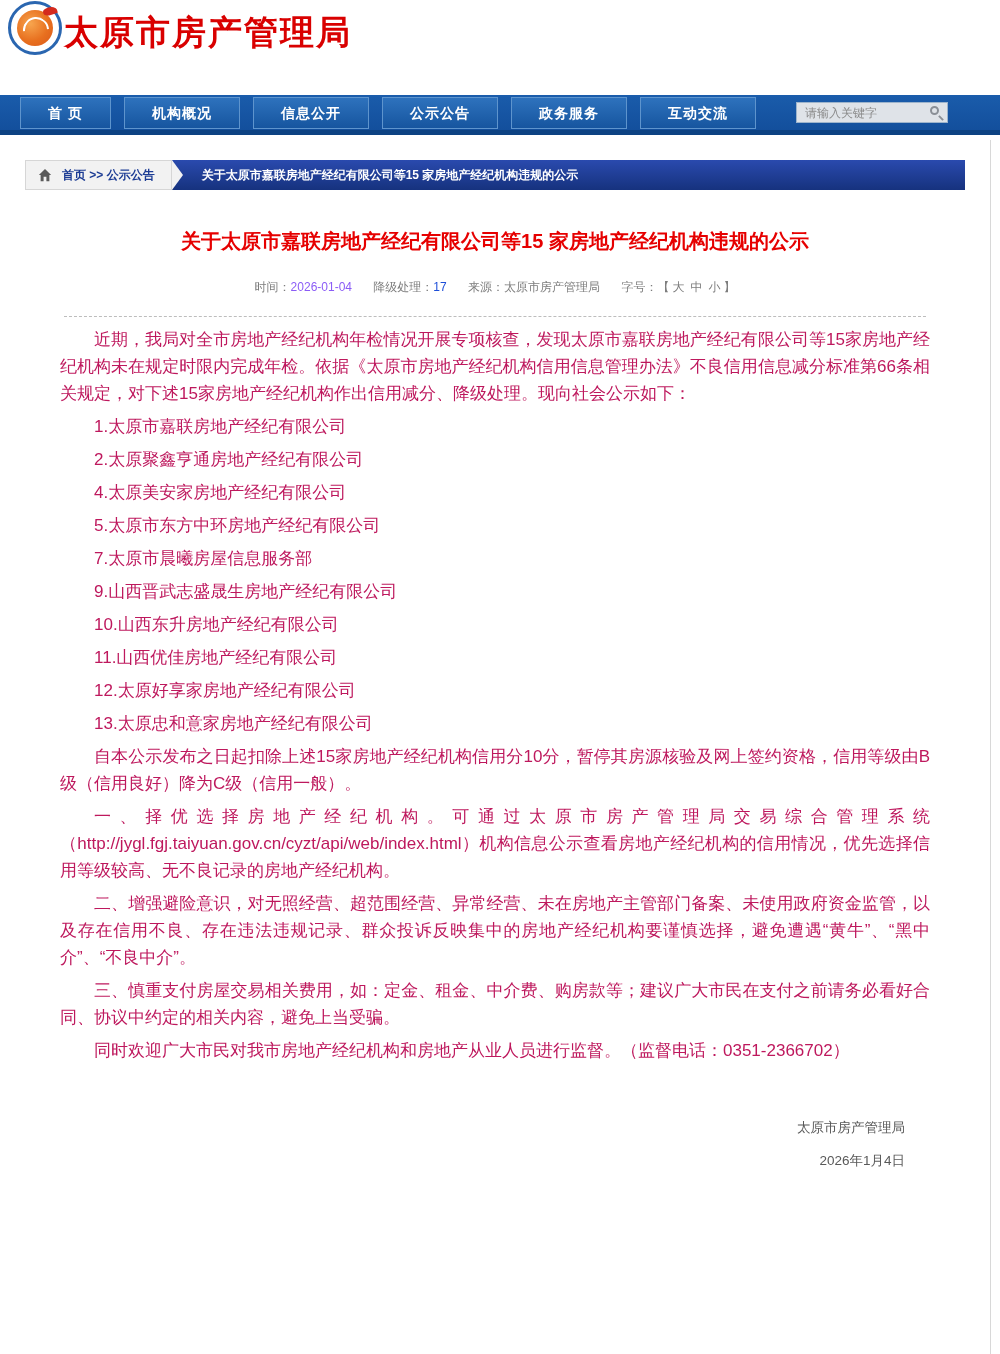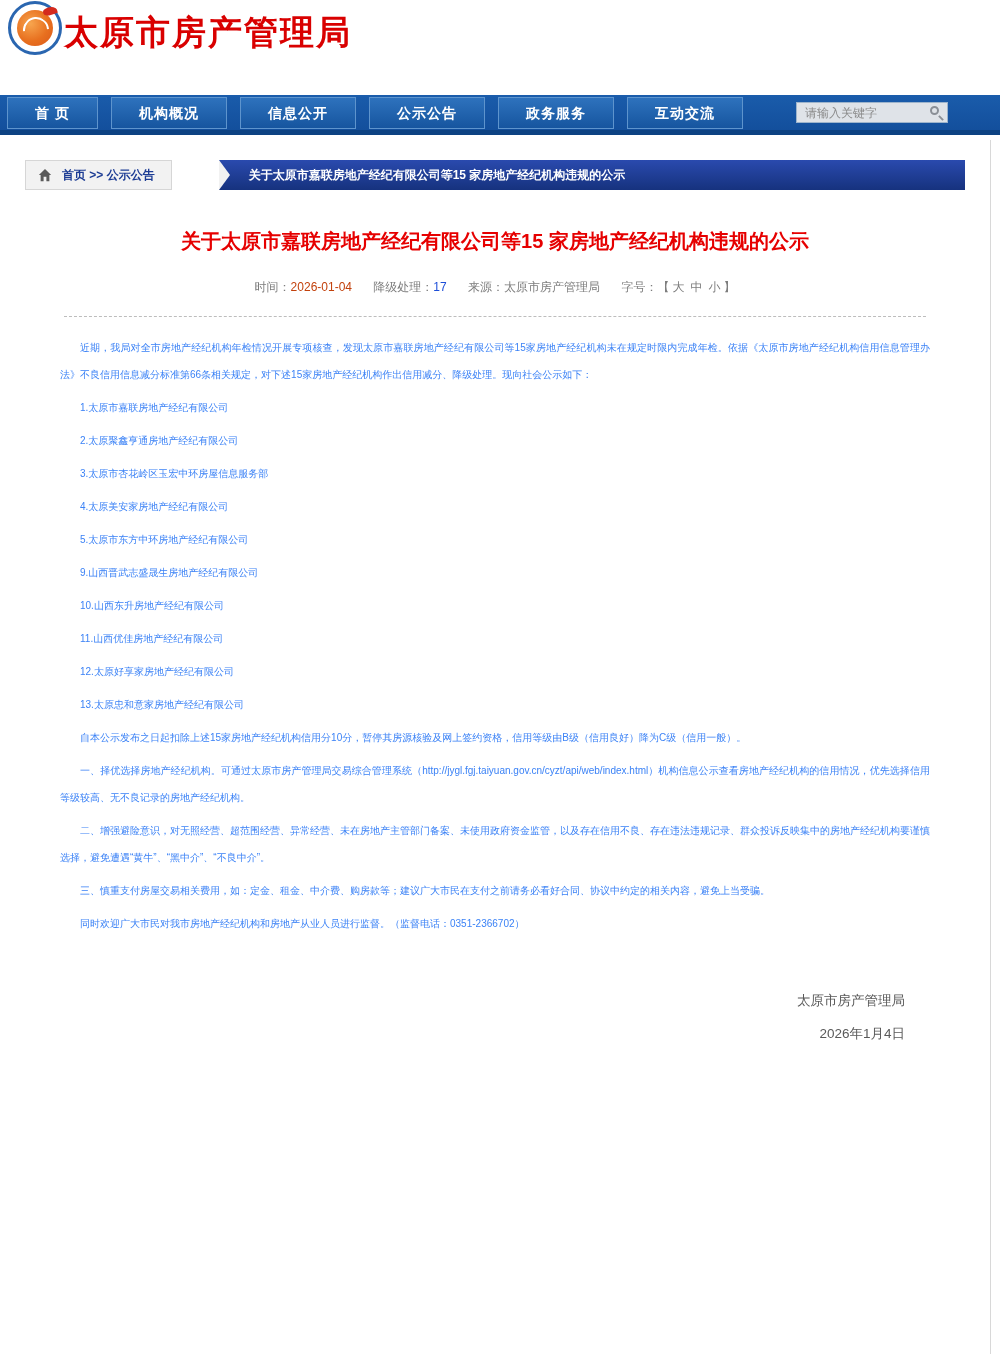--- a/index.html
+++ b/index.html
@@ -38,21 +38,21 @@
   }
   .site-title {
     position: absolute; left: 64px; top: 10px;
     color: #d90000; font-size: 34px; font-weight: bold; letter-spacing: 2px;
   }
 
   
   .main-nav {
     height: 40px; background: linear-gradient(180deg, #1a5cab 0%, #134f9c 100%);
     border-bottom: 5px solid #0d4282;
-    display: flex; align-items: center; padding-left: 7px;
+    display: flex; align-items: center; padding-left: 20px;
     position: relative;
   }
   .nav-item {
     height: 32px; line-height: 30px; padding: 0 27px; margin-right: 13px;
     background: linear-gradient(180deg, #2e72bd 0%, #16559f 100%);
     border: 1px solid #5e94cd;
     color: #ffffff; font-size: 14px; font-weight: bold; letter-spacing: 1px;
     cursor: pointer; white-space: nowrap;
   }
   .nav-search { margin-left: auto; margin-right: 52px; position: relative; }
@@ -67,21 +67,21 @@
     width: 9px; height: 9px; border: 2px solid #8a8f96; border-radius: 50%;
   }
   .search-icon::after {
     content: ''; position: absolute; width: 2px; height: 6px; background: #8a8f96;
     left: 8px; top: 7px; transform: rotate(-45deg);
   }
 
   
   .crumb-row {
     margin: 25px 8px 0 25px; width: 940px; height: 30px;
-    display: flex; align-items: stretch; gap: 47px;
+    display: flex; align-items: stretch;
   }
   .crumb-left {
     background: #f2f2f2; border: 1px solid #d6d6d6;
     display: flex; align-items: center;
     padding: 0 16px 0 12px; white-space: nowrap;
   }
   .home-icon { width: 14px; height: 14px; margin-right: 10px; display: inline-block; }
   .crumb-path { color: #1c3c94; font-size: 12px; font-weight: bold; cursor: pointer; }
   .crumb-bar {
     flex: 1; position: relative;
@@ -96,26 +96,26 @@
   }
 
   
   .article { width: 940px; margin: 0 0 0 25px; padding: 0 35px; background: #fff; }
   .article-title {
     margin-top: 38px; text-align: center;
     color: #e60000; font-size: 20px; font-weight: bold;
   }
   .meta { margin-top: 24px; text-align: center; font-size: 12px; color: #7d7d7d; }
   .meta > span { margin: 0 9px; }
-  .meta .meta-value-date { color: #c2410c; }
+  .meta .meta-value-date { color: #8b5cf6; }
   .meta .meta-value-views { color: #1d4ed8; }
   .font-size-option { cursor: pointer; margin: 0 3px; }
   .divider { border-top: 1px dashed #bdbdbd; margin: 20px 4px 0 4px; }
 
-  .body-text { margin-top: 17px; font-size: 10px; color: #3b82f6; }
+  .body-text { margin-top: 9px; font-size: 17px; color: #be185d; }
   .body-text p { text-indent: 2em; line-height: 27px; margin: 0 0 6px 0; text-align: justify; }
 
   .signature { margin-top: 50px; margin-right: 25px; text-align: right; font-size: 13.5px; color: #595959; }
   .signature p { line-height: 27px; margin: 0 0 6px 0; }
 
   .page-right-line { position: absolute; left: 990px; top: 140px; height: 1214px; width: 1px; background: #d8d8d8; }
 </style>
 </head>
 <body>
 
@@ -168,23 +168,23 @@
       <span>字号：【</span><span class="font-size-option">大</span><span class="font-size-option">中</span><span class="font-size-option">小</span><span>】</span>
     </span>
   </div>
 
   <div class="divider"></div>
 
   <div class="body-text">
     <p>近期，我局对全市房地产经纪机构年检情况开展专项核查，发现太原市嘉联房地产经纪有限公司等15家房地产经纪机构未在规定时限内完成年检。依据《太原市房地产经纪机构信用信息管理办法》不良信用信息减分标准第66条相关规定，对下述15家房地产经纪机构作出信用减分、降级处理。现向社会公示如下：</p>
     <p>1.太原市嘉联房地产经纪有限公司</p>
     <p>2.太原聚鑫亨通房地产经纪有限公司</p>
-    <p>3.太原市杏花岭区玉宏中环房屋信息服务部</p>
     <p>4.太原美安家房地产经纪有限公司</p>
     <p>5.太原市东方中环房地产经纪有限公司</p>
+    <p>7.太原市晨曦房屋信息服务部</p>
     <p>9.山西晋武志盛晟生房地产经纪有限公司</p>
     <p>10.山西东升房地产经纪有限公司</p>
     <p>11.山西优佳房地产经纪有限公司</p>
     <p>12.太原好享家房地产经纪有限公司</p>
     <p>13.太原忠和意家房地产经纪有限公司</p>
     <p>自本公示发布之日起扣除上述15家房地产经纪机构信用分10分，暂停其房源核验及网上签约资格，信用等级由B级（信用良好）降为C级（信用一般）。</p>
     <p>一、择优选择房地产经纪机构。可通过太原市房产管理局交易综合管理系统（http://jygl.fgj.taiyuan.gov.cn/cyzt/api/web/index.html）机构信息公示查看房地产经纪机构的信用情况，优先选择信用等级较高、无不良记录的房地产经纪机构。</p>
     <p>二、增强避险意识，对无照经营、超范围经营、异常经营、未在房地产主管部门备案、未使用政府资金监管，以及存在信用不良、存在违法违规记录、群众投诉反映集中的房地产经纪机构要谨慎选择，避免遭遇“黄牛”、“黑中介”、“不良中介”。</p>
     <p>三、慎重支付房屋交易相关费用，如：定金、租金、中介费、购房款等；建议广大市民在支付之前请务必看好合同、协议中约定的相关内容，避免上当受骗。</p>
     <p>同时欢迎广大市民对我市房地产经纪机构和房地产从业人员进行监督。（监督电话：0351-2366702）</p>

